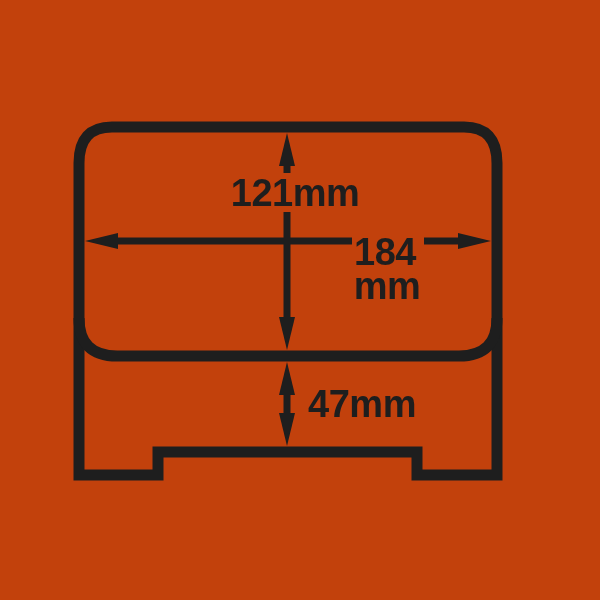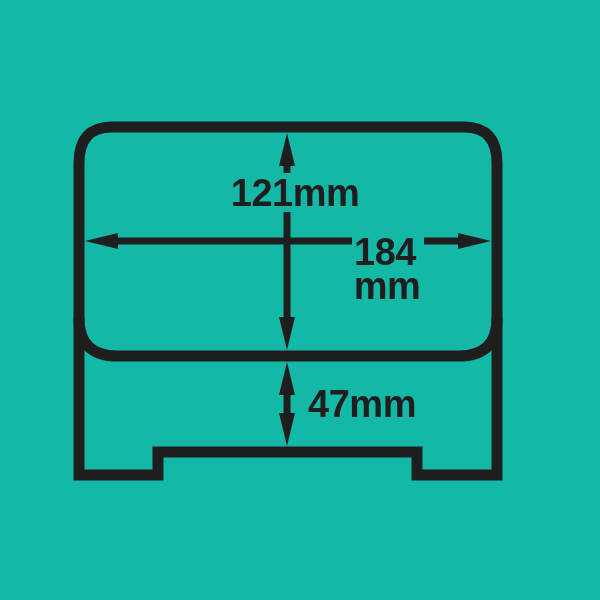--- a/index.html
+++ b/index.html
@@ -4,21 +4,21 @@
 <style>
   html, body {
     margin: 0;
     padding: 0;
     background: #ffffff;
   }
   .canvas {
     position: relative;
     width: 600px;
     height: 600px;
-    background: #14b8a6;
+    background: #c2410c;
     overflow: hidden;
   }
   svg {
     display: block;
     width: 600px;
     height: 600px;
   }
   .dim-label {
     font-family: "Liberation Sans", "DejaVu Sans", sans-serif;
     font-size: 38px;

